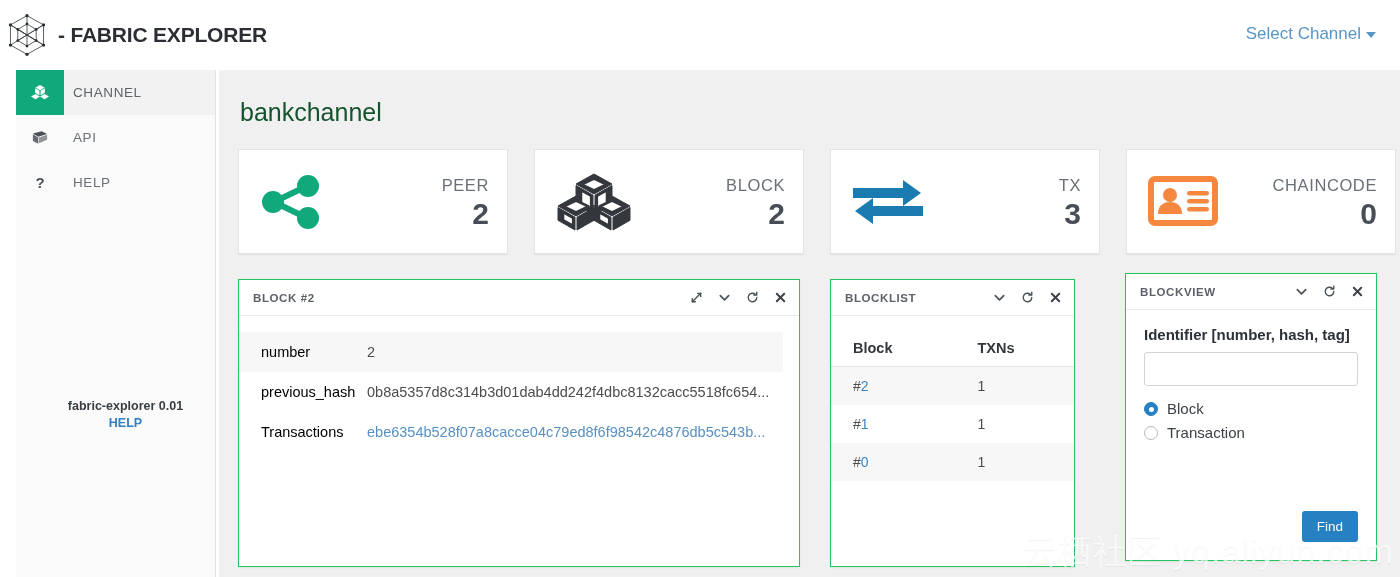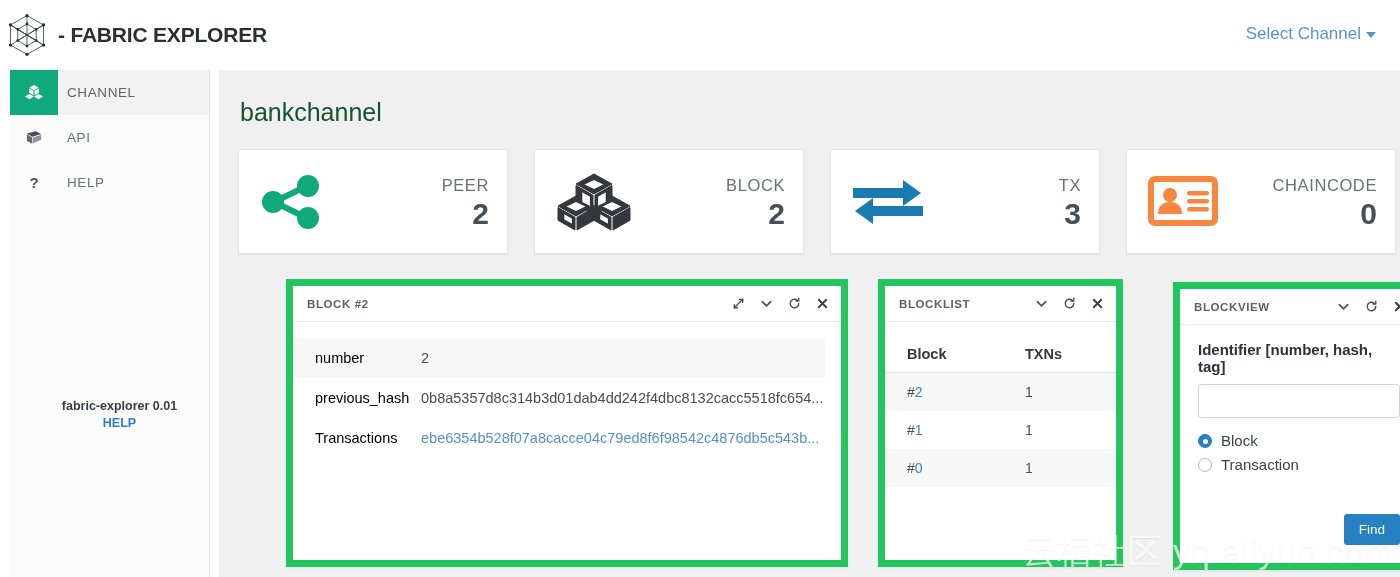--- a/index.html
+++ b/index.html
@@ -26,21 +26,21 @@
     font-size: 17px; color: #5795c8; cursor: pointer; white-space: nowrap;
   }
   .select-channel .caret {
     display:inline-block; margin-left:5px;
     border-left:5px solid transparent; border-right:5px solid transparent;
     border-top:6px solid #5795c8; vertical-align: middle;
   }
 
   
   .sidebar {
-    position: absolute; left: 10px; top: 70px; width: 200px; height: 507px;
+    position: absolute; left: 16px; top: 70px; width: 200px; height: 507px;
     background: #fafafa; border-right: 1px solid #e2e2e2;
   }
   .side-item {
     position: relative; height: 45px; display: flex; align-items: center;
     cursor: pointer;
   }
   .side-item .ico {
     width: 48px; height: 45px; display:flex; align-items:center; justify-content:center;
     flex: 0 0 48px;
   }
@@ -81,21 +81,21 @@
   .stat-card .cap {
     font-size: 16.5px; color: #6a7077; letter-spacing: 0.6px; line-height: 24px;
   }
   .stat-card .val {
     font-size: 30px; color: #474e57; font-weight: bold; line-height: 34px;
   }
 
   
   .panel {
     position: absolute; background: #ffffff;
-    border: 7px solid #22c55e; box-shadow: 0 1px 2px rgba(0,0,0,0.06); margin-left: 48px;
+    border: 1px solid #22c55e; box-shadow: 0 1px 2px rgba(0,0,0,0.06);
   }
   .panel-head {
     height: 36px; display: flex; align-items: center; justify-content: space-between;
     padding: 0 12px 0 14px; border-bottom: 1px solid #ececec;
   }
   .panel-head .ptitle {
     font-size: 11.5px; font-weight: bold; color: #5c6168; letter-spacing: 0.6px;
   }
   .panel-tools { display: flex; align-items: center; gap: 14px; }
   .panel-tools .tool { width: 14px; height: 14px; display:flex; align-items:center; justify-content:center; cursor:pointer; color:#4b5158; }
@@ -433,21 +433,21 @@
           </tr>
           <tr class="alt">
             <td><span class="blk-num">#<b>0</b></span></td>
             <td class="txns">1</td>
           </tr>
         </tbody>
           </table>
       </div>
     </div>
 
-    <div class="panel" style="left:906px; top:212px; width:252px; height:288px;">
+    <div class="panel" style="left:906px; top:203px; width:252px; height:288px;">
       <div class="panel-head">
         <span class="ptitle">BLOCKVIEW</span>
         <span class="panel-tools">
           <span class="tool">
             <svg width="13" height="13" viewBox="0 0 14 14">
               <polyline points="2.5,5 7,9.5 11.5,5" stroke="#4b5158" stroke-width="1.8" fill="none" stroke-linecap="round" stroke-linejoin="round"></polyline>
             </svg>
           </span>
           <span class="tool">
             <svg width="13" height="13" viewBox="0 0 14 14">

